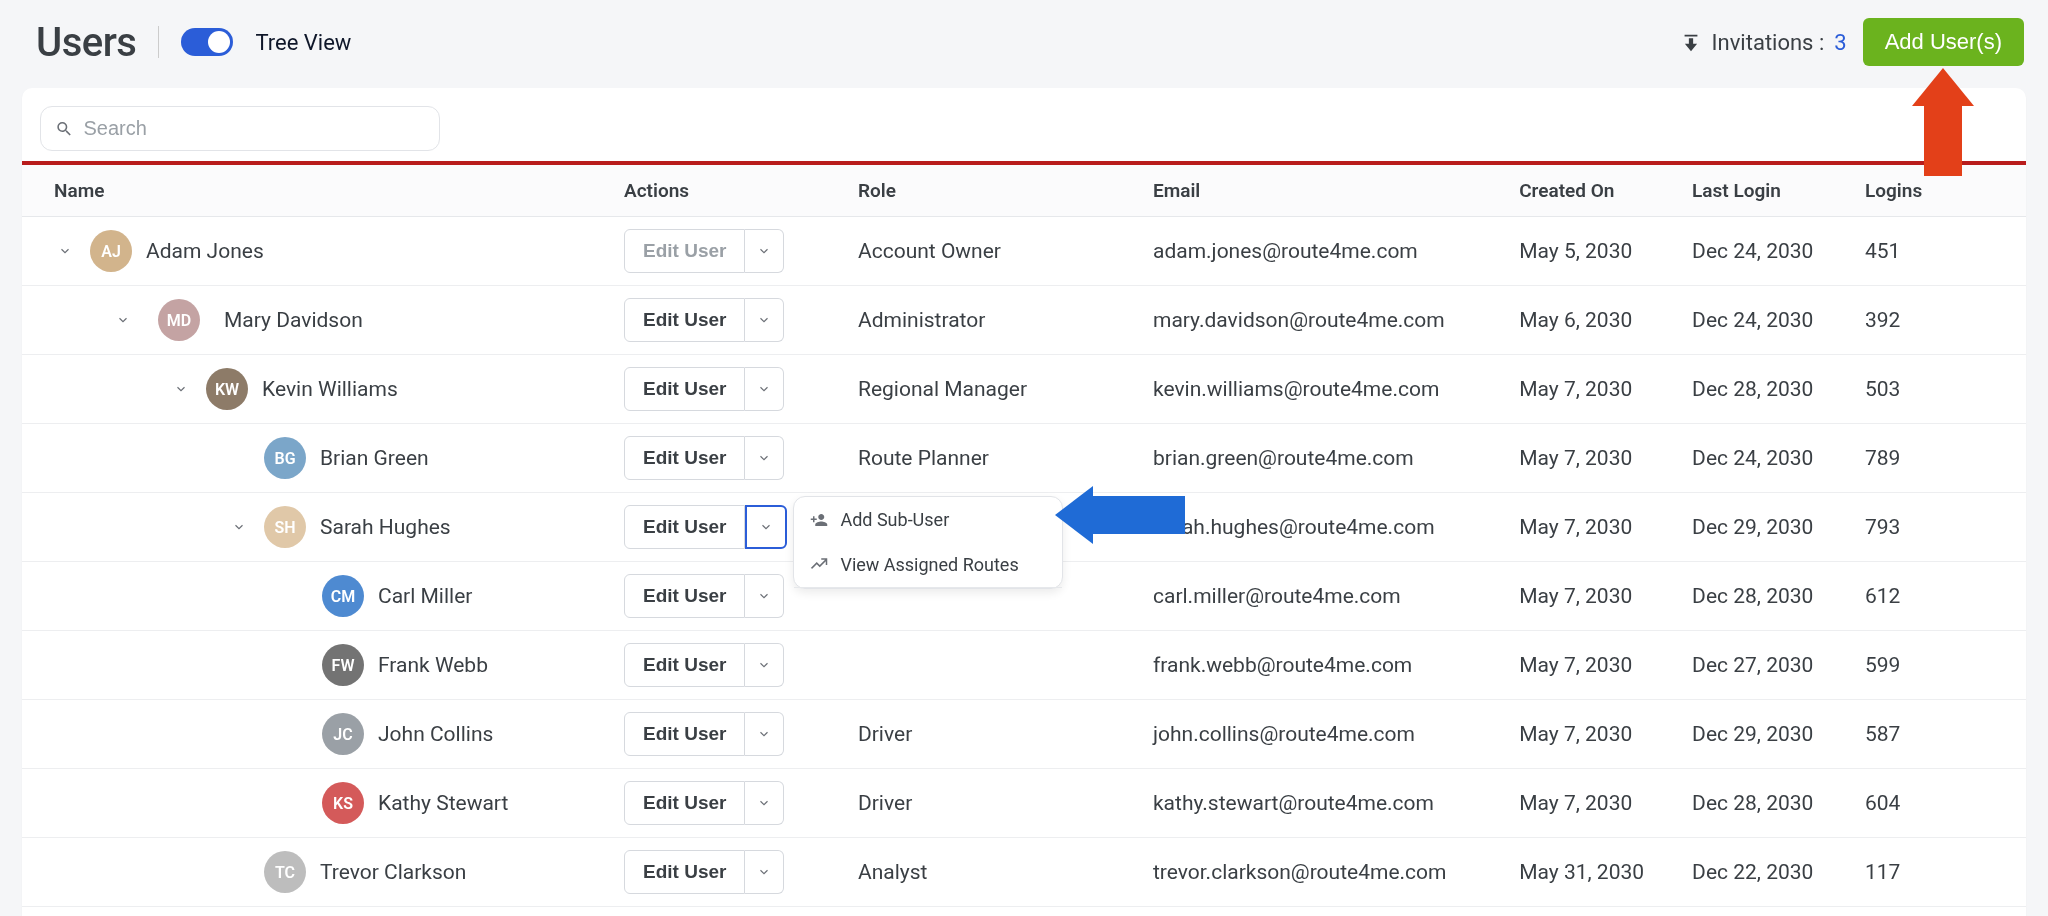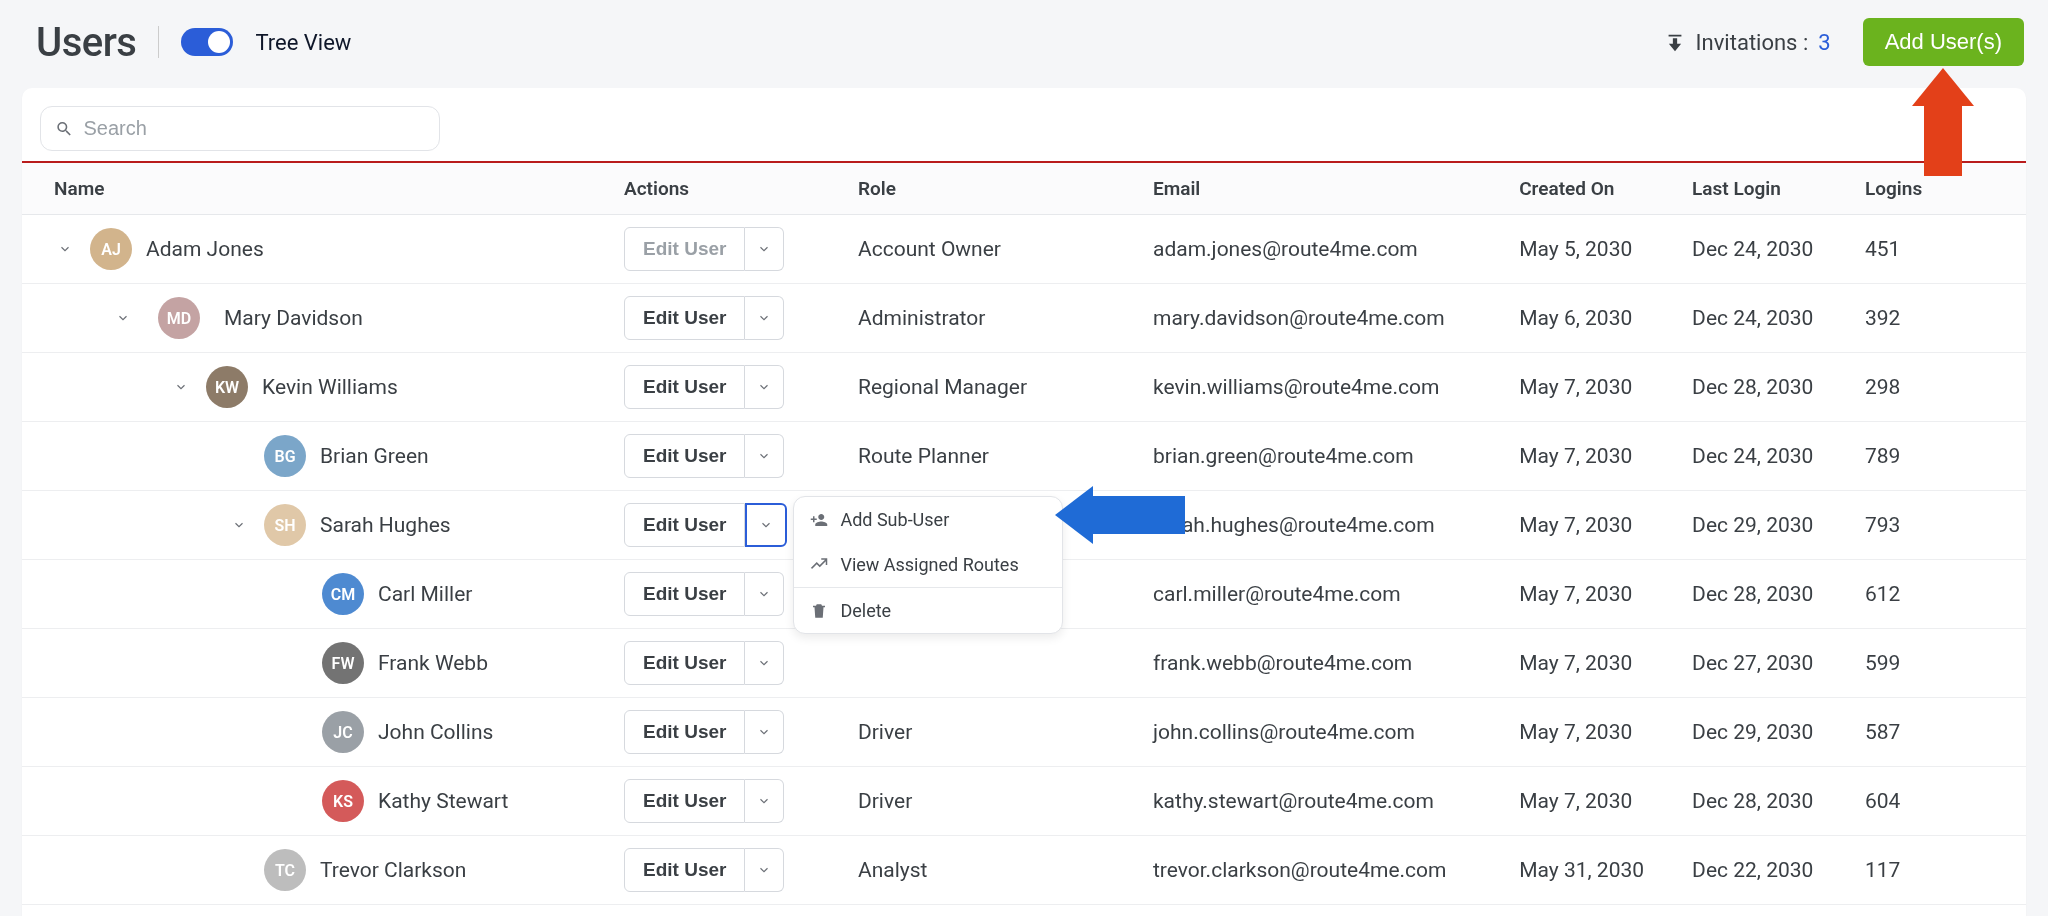--- a/index.html
+++ b/index.html
@@ -25,21 +25,21 @@
 .divider { width: 1px; height: 32px; background: #ccc; }
 .toggle {
   position: relative; width: 52px; height: 28px; border-radius: 999px;
   background: #2b5dd8; display: inline-block;
 }
 .toggle::after {
   content: ""; position: absolute; right: 3px; top: 3px;
   width: 22px; height: 22px; border-radius: 50%; background: #fff;
 }
 .toggle-label { font-size: 22px; color: #0f172a; }
-.header-right { display: flex; align-items: center; gap: 32px; }
+.header-right { display: flex; align-items: center; gap: 16px; }
 .invite { display: flex; align-items: center; gap: 10px; font-size: 22px; color: #3a3f44; }
 .invite svg { width: 22px; height: 22px; fill: #3a3f44; }
 .invite-count { color: #2b5dd8; }
 .add-user-btn {
   background: #6bb31e; color: #fff; border: none; border-radius: 6px;
   padding: 11px 22px; font-size: 22px; font-weight: 500; cursor: pointer; position: relative;
 }
 .panel {
   background: #fff; margin: 4px 22px 22px; border-radius: 10px;
   box-shadow: 0 1px 2px rgba(0,0,0,0.04);
@@ -50,21 +50,21 @@
   padding: 10px 14px; color: #9aa0a6;
 }
 .search svg { width: 20px; height: 20px; fill: #6b6f76; margin-right: 10px; }
 .search input {
   border: none; outline: none; font-size: 20px; color: #212529; background: transparent; width: 100%;
 }
 .search input::placeholder { color: #9aa0a6; }
 .table { width: 100%; border-collapse: collapse; }
 .thead-row td {
   padding: 14px 12px; font-size: 19px; color: #3a3f44; font-weight: 600;
-  border-bottom: 1px solid #e6e8eb; border-top: 2px solid #b91c1c; background: #fbfbfc;
+  border-bottom: 1px solid #e6e8eb; border-top: 4px solid #b91c1c; background: #fbfbfc;
 }
 .row td { padding: 12px 12px; border-bottom: 1px solid #edeef0; font-size: 21px; color: #3a3f44; vertical-align: middle; }
 .name-cell { display: flex; align-items: center; gap: 14px; }
 .chevron {
   width: 22px; height: 22px; display: inline-flex; align-items: center; justify-content: center;
   color: #6b6f76;
 }
 .chevron svg { width: 14px; height: 14px; stroke: #6b6f76; stroke-width: 2; fill: none; }
 .avatar {
   width: 42px; height: 42px; border-radius: 50%; display: inline-flex;
@@ -228,21 +228,21 @@
                 <button class="btn drop">
                   <svg viewBox="0 0 24 24">
                     <polyline points="6 9 12 15 18 9"></polyline>
                   </svg>
                 </button>
               </span></td>
             <td>Regional Manager</td>
             <td>kevin.williams@route4me.com</td>
             <td>May 7, 2030</td>
             <td>Dec 28, 2030</td>
-            <td class="col-logins">298</td>
+            <td class="col-logins">503</td>
           </tr>
           <tr class="row">
             <td class="col-name">
               <div class="name-cell" style="padding-left: 174px;">
                 <span class="chevron" style="width: 22px;"></span>
                 <span class="avatar" style="background: rgb(123, 166, 201);">BG</span>
                 <span>Brian Green</span>
               </div>
             </td>
             <td><span class="btn-group">
@@ -412,26 +412,20 @@
           </svg>
         <span>Add Sub-User</span>
       </div>
       <div class="dropdown-item">
         <svg viewBox="0 0 24 24">
             <path d="M3 17l6-6 4 4 8-8v5h2V3h-8v2h5l-7 7-4-4-8 8z"></path>
           </svg>
         <span>View Assigned Routes</span>
       </div>
       <div class="dropdown-sep"></div>
-      <div class="dropdown-item">
-        <svg viewBox="0 0 24 24">
-            <path d="M6 7h12l-1 14H7L6 7zm3-4h6l1 2h4v2H4V5h4l1-2z"></path>
-          </svg>
-        <span>Delete</span>
-      </div>
     </div>
 
   </div>
 
   <div class="arrow-left" id="arrow-blue" style="left: 1055.42px; top: 486px;">
     <div class="head"></div>
       <div class="body"></div>
   </div>
   <div class="arrow-up" id="arrow-red" style="left: 1912.32px; top: 68px;">
     <div class="head"></div>

